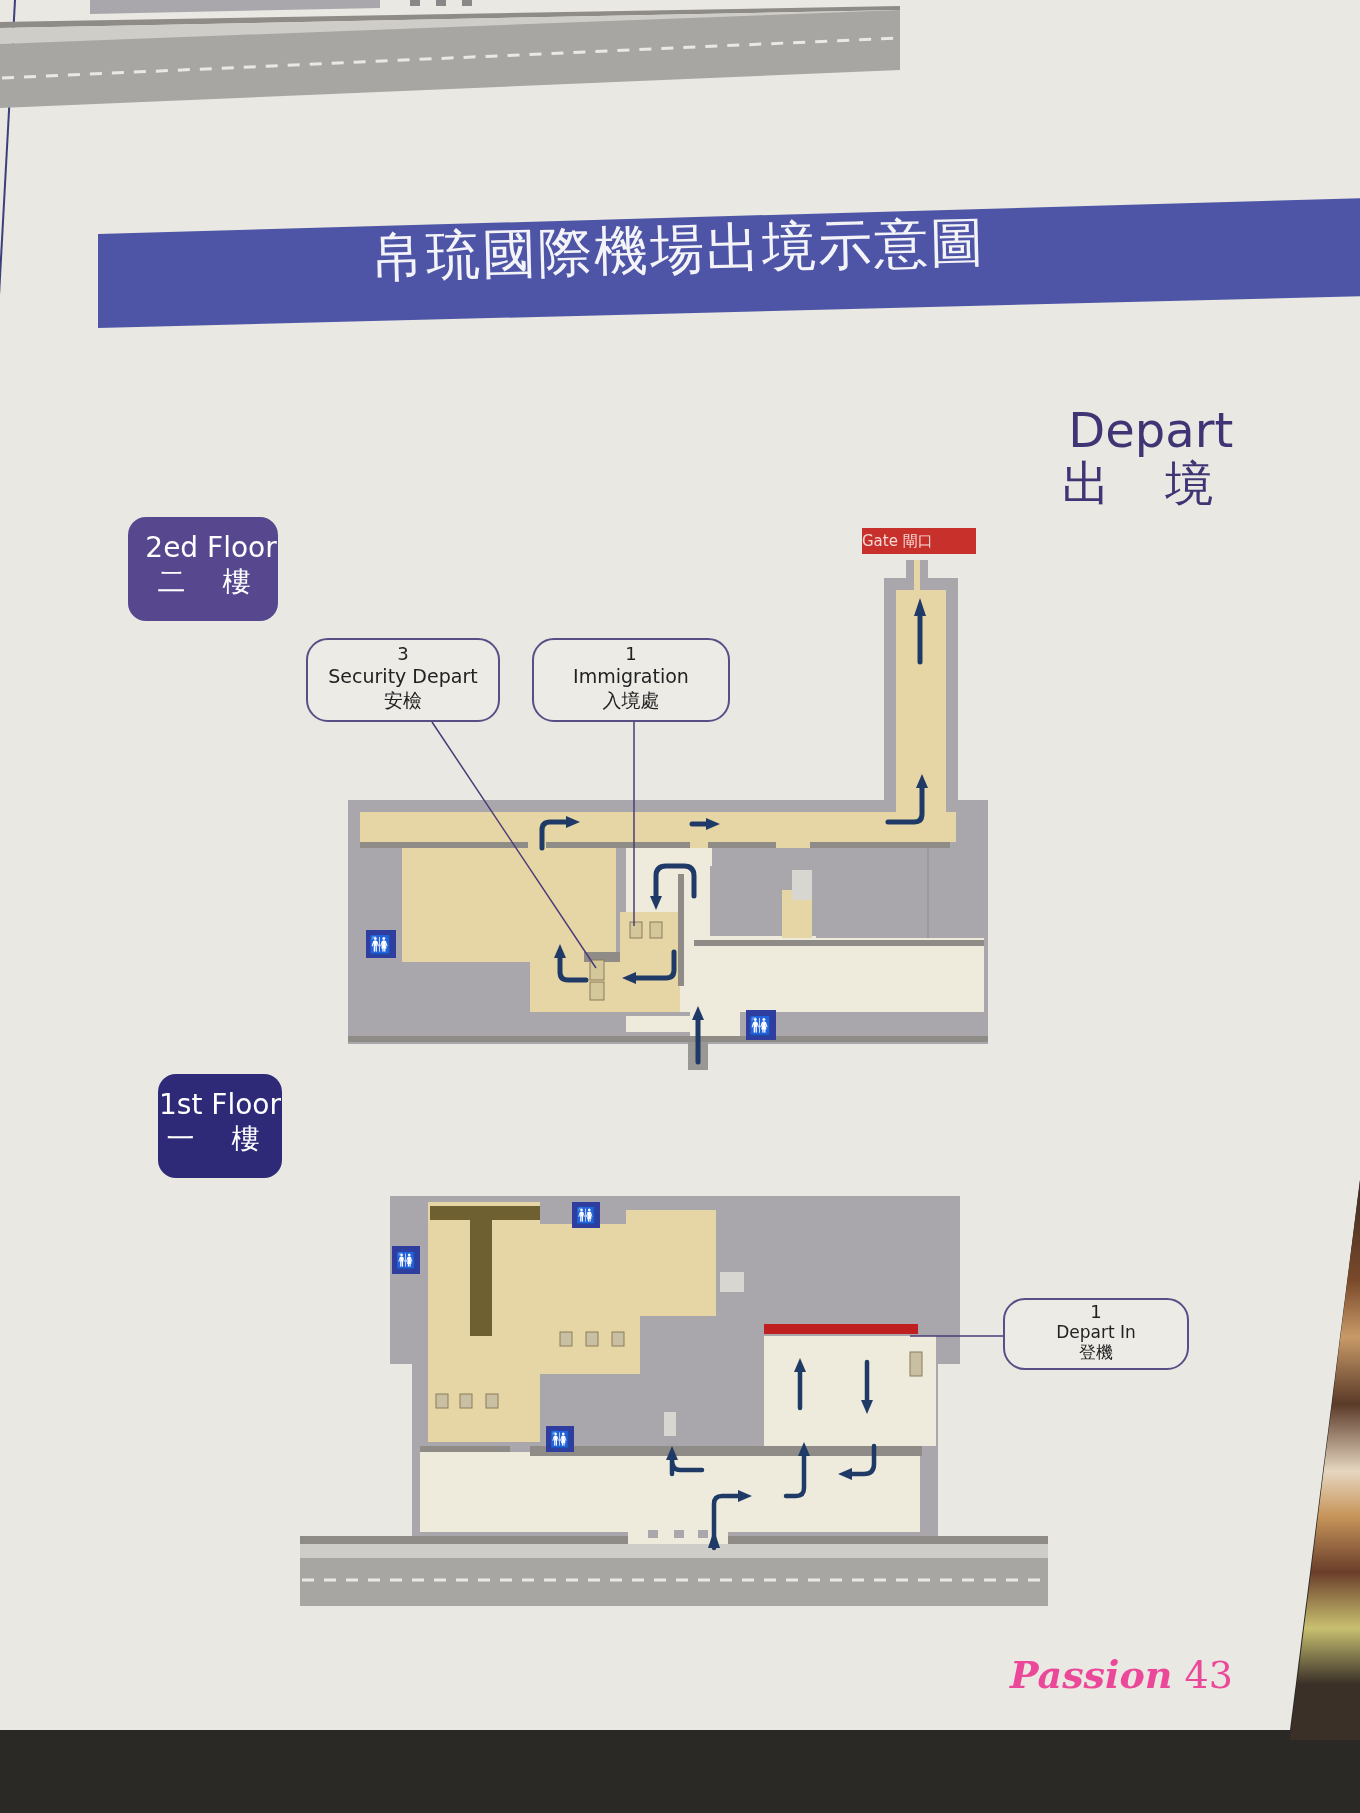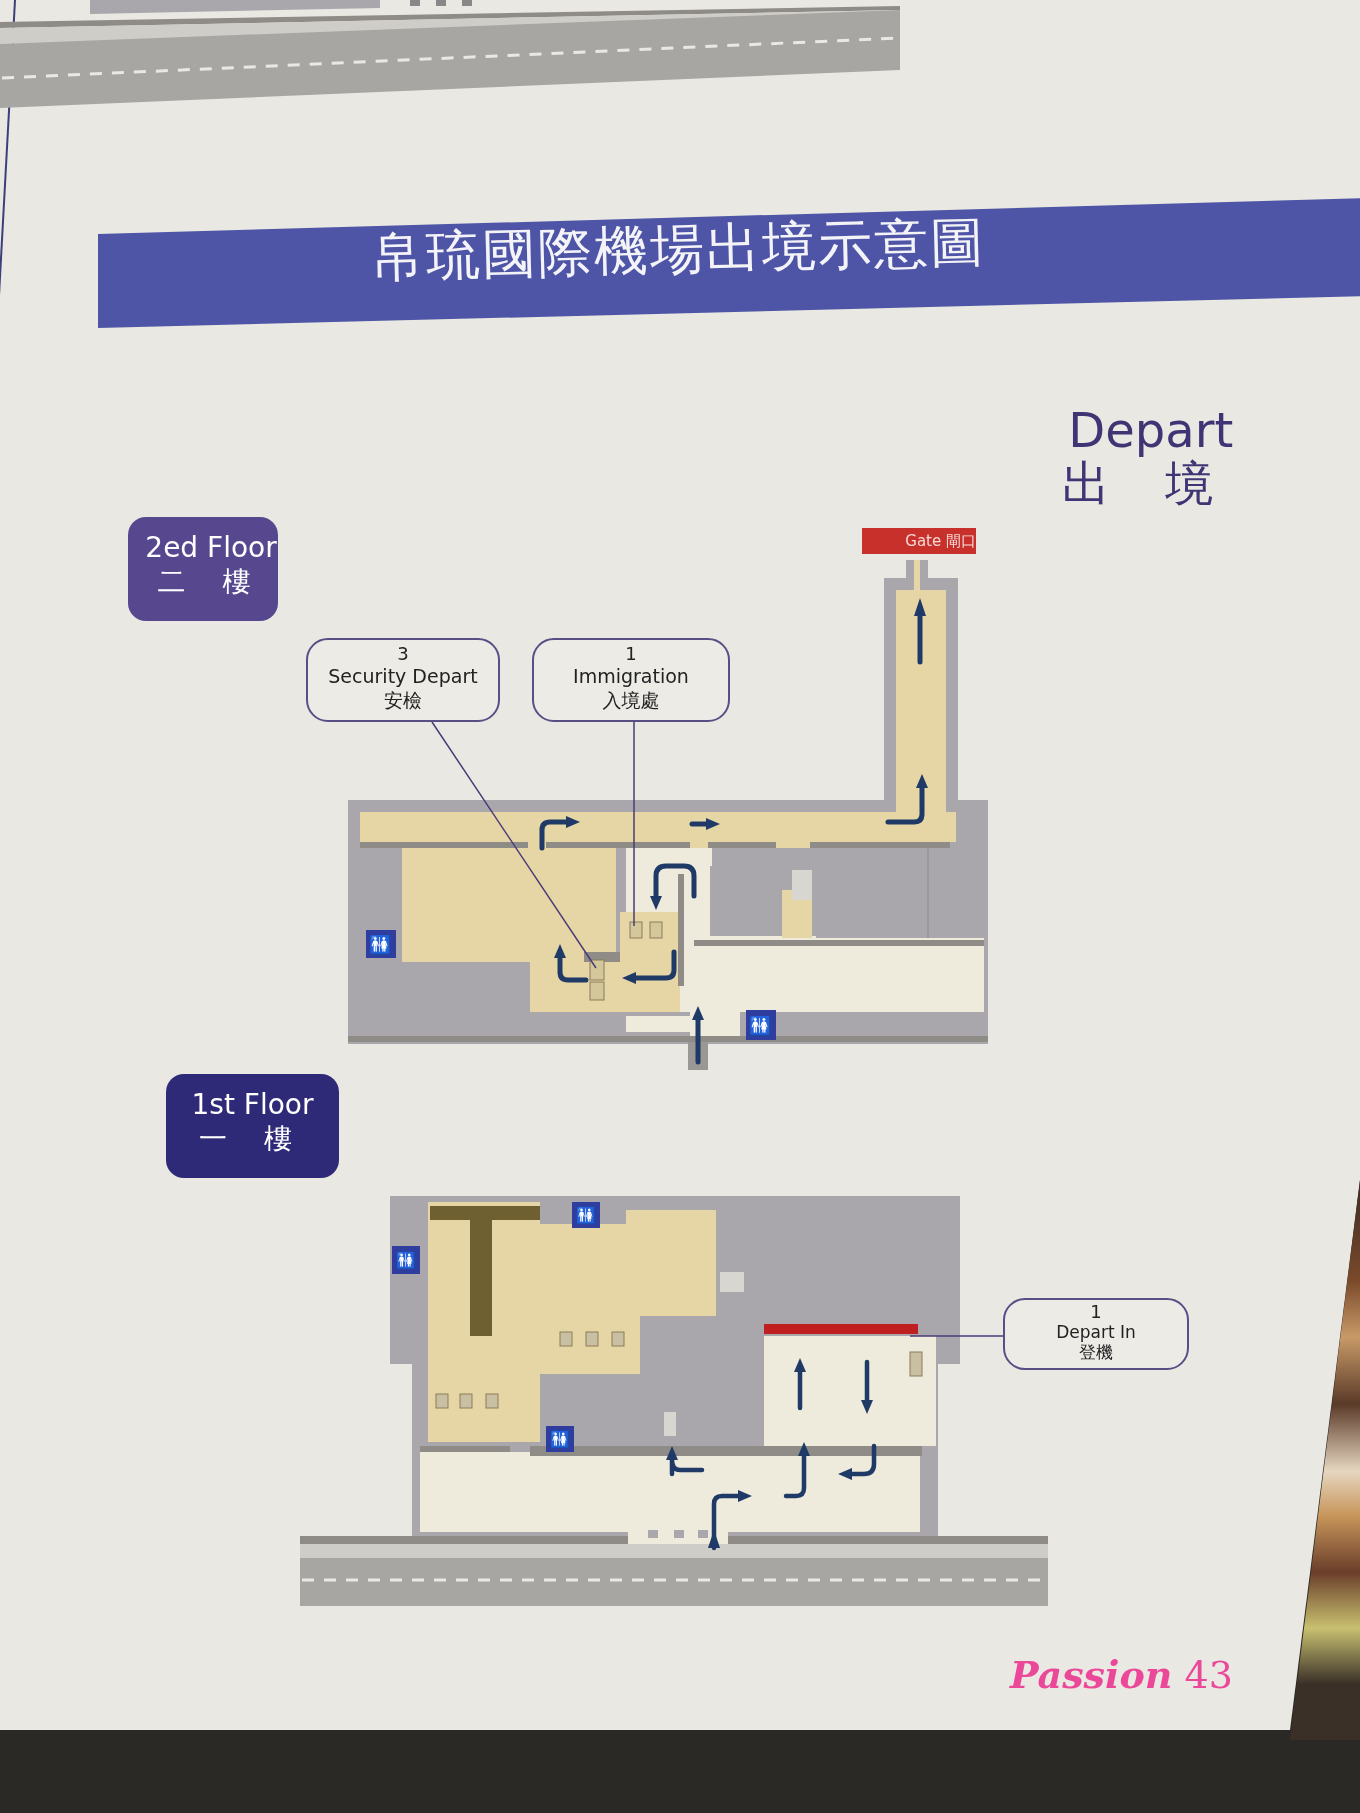--- a/index.html
+++ b/index.html
@@ -13,28 +13,28 @@
   .top-road{position:absolute;left:240px;top:8px;width:900px;height:108px;}
   .banner{position:absolute;left:98px;top:198px;width:1270px;height:130px;background:#4e55a6;
     clip-path:polygon(0 36px,1270px 0,1270px 98px,0 130px);}
   .banner-title{position:absolute;left:370px;top:214px;font-family:"DejaVu Serif","Liberation Serif",serif;font-size:54px;color:#f4f4f8;letter-spacing:2px;transform:rotate(-1.5deg);white-space:nowrap;}
   .depart{position:absolute;left:1062px;top:404px;color:#3f3575;text-align:center;}
   .depart .en{font-size:48px;line-height:52px;text-align:right;}
   .depart .zh{font-size:48px;line-height:54px;letter-spacing:20px;}
   .floor-badge{position:absolute;width:150px;height:104px;border-radius:18px;color:#fff;text-align:center;font-size:28px;line-height:34px;padding-top:14px;box-sizing:border-box;}
   .floor-badge .zh{letter-spacing:14px;}
   .fb2{left:128px;top:517px;background:#56478f;padding-left:16px;}
-  .fb1{left:158px;top:1074px;background:#2e2a78;width:173px;margin-left:8px;}
+  .fb1{left:158px;top:1074px;background:#2e2a78;width:124px;}
   .callout{position:absolute;border:2px solid #5a4e86;border-radius:22px;background:#ecebe6;text-align:center;color:#222;font-size:19px;line-height:24px;box-sizing:border-box;}
   .callout .num{font-size:18px;line-height:20px;}
   .callout .zh{font-weight:normal;}
   .cb-sec{left:306px;top:638px;width:194px;height:84px;padding-top:4px;}
   .cb-imm{left:532px;top:638px;width:198px;height:84px;padding-top:4px;}
   .cb-chk{left:1003px;top:1298px;width:186px;height:72px;padding-top:2px;font-size:17px;line-height:20px;}
-  .gate-label{position:absolute;left:862px;top:528px;width:114px;height:26px;background:#c8302c;color:#f5d9d4;font-size:15px;line-height:26px;text-align:right;}
+  .gate-label{position:absolute;left:862px;top:528px;width:114px;height:26px;background:#c8302c;color:#f5d9d4;font-size:15px;line-height:26px;text-align:left;}
   .footer{position:absolute;left:1010px;top:1652px;font-family:"DejaVu Serif","Liberation Serif",serif;font-size:38px;color:#ec4899;}
   .footer .brand{font-style:italic;font-weight:bold;}
   svg.map{position:absolute;left:0;top:0;}
 </style>
 </head>
 <body>
 
 <div class="page"></div>
 <div class="food"></div>
 <div class="margin-line"></div>

